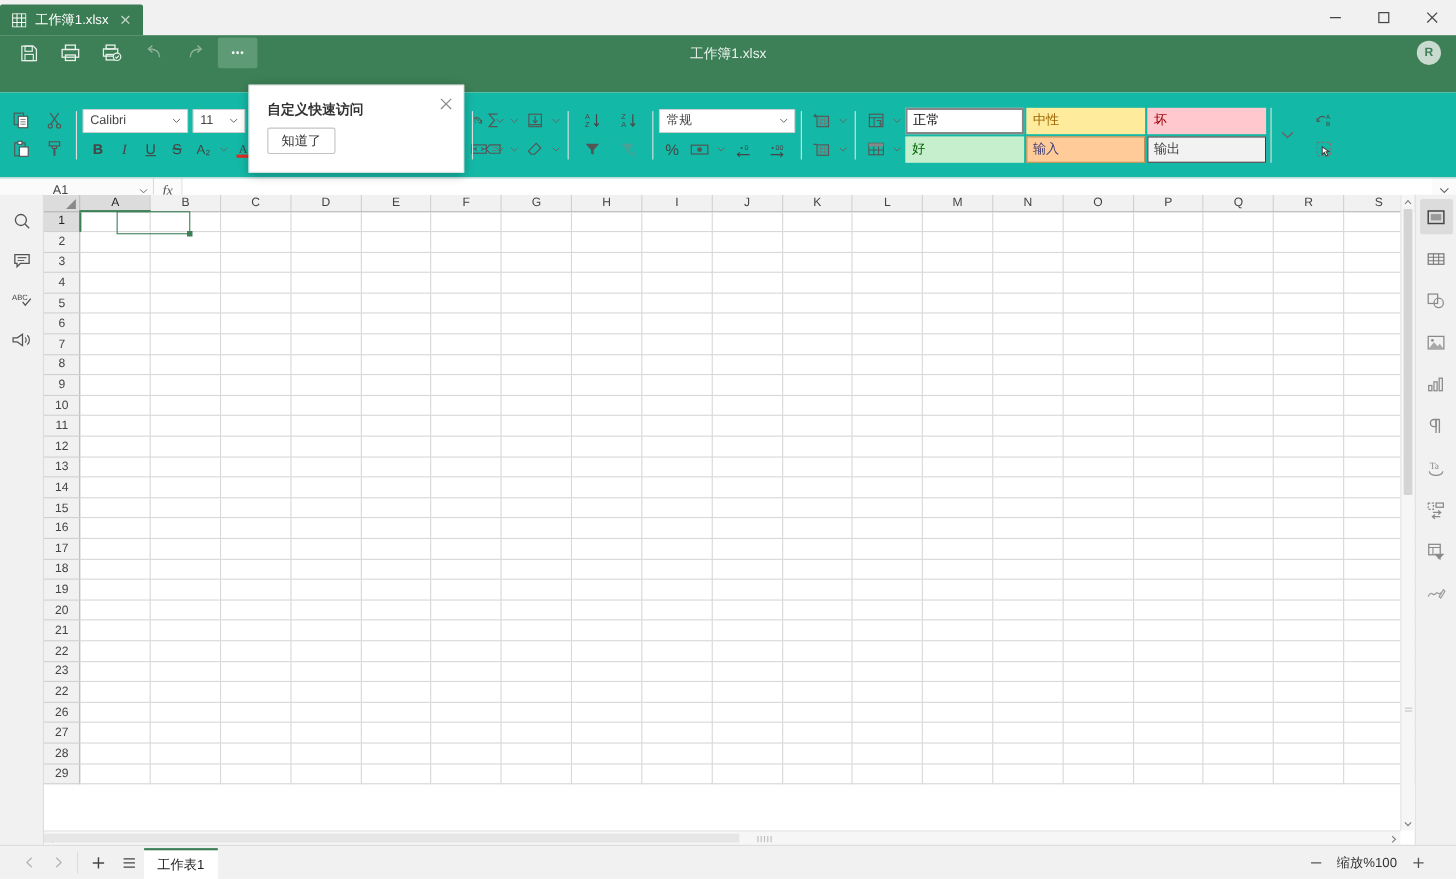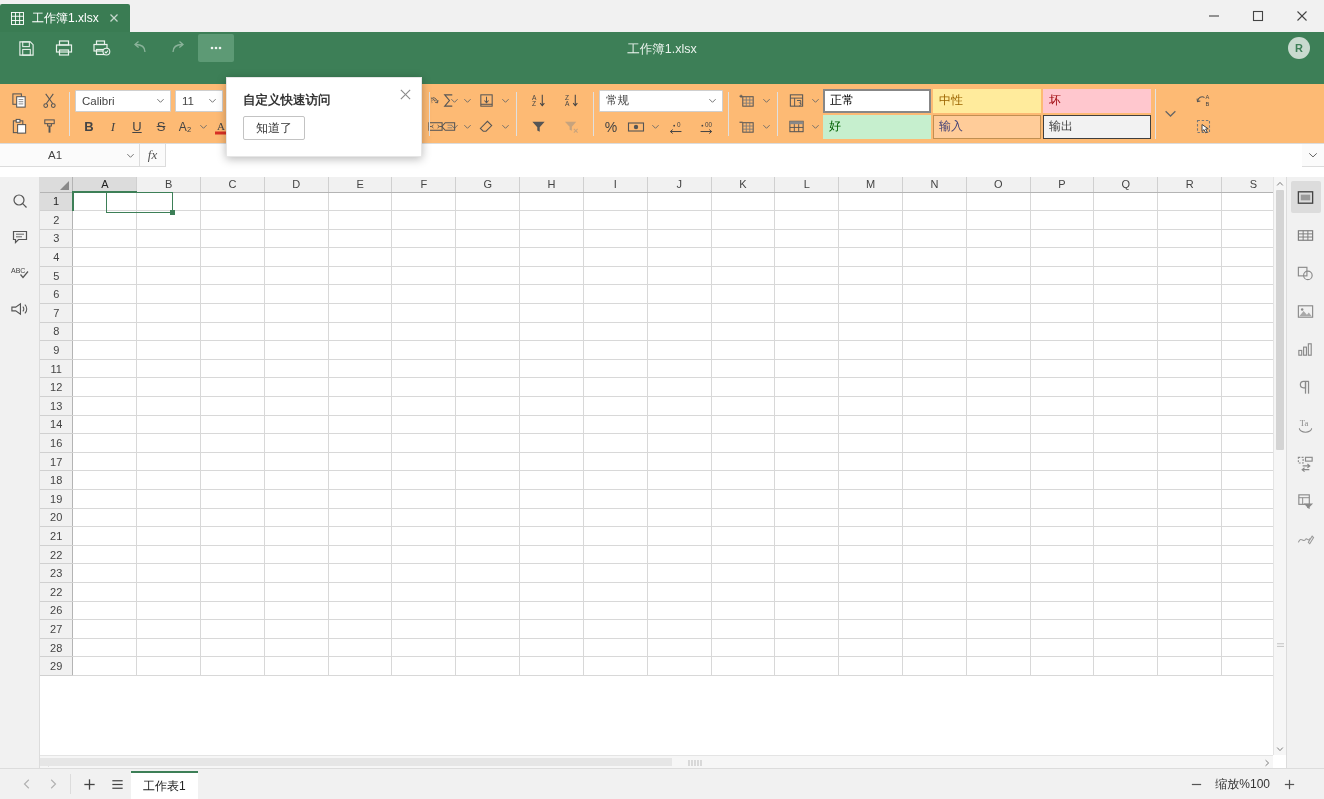--- a/index.html
+++ b/index.html
@@ -67,21 +67,21 @@
     color:#e8f1eb; font-size:12.5px; border-radius:2px 2px 0 0; white-space:nowrap;
   }
   .mtab.selected{ background:#fbfbfb; color:#444; }
   .hdr-right{
     position:absolute; right:6px; top:62px; height:26px; display:flex; align-items:center;
   }
   .hdr-right div{ width:34px; height:26px; display:flex; align-items:center; justify-content:center; }
 
   
   .ribbon{
-    height:60px; background:#fdba74; border-bottom:1px solid #dcdcdc;
+    height:78px; background:#14b8a6; border-bottom:1px solid #dcdcdc;
     display:flex; align-items:center; position:relative; padding:16px 4px;
   }
   .rgroup{ display:flex; align-items:center; height:56px; }
   .rcol{ display:flex; flex-direction:column; justify-content:center; height:56px; }
   .rrow{ display:flex; align-items:center; height:26px; }
   .ibtn{
     width:26px; height:24px; display:flex; align-items:center; justify-content:center;
     border-radius:2px;
   }
   .ibtn.wide{ width:30px; }
@@ -1045,20 +1045,42 @@
               <td class="cell" style="width: 64px;"></td>
               <td class="cell" style="width: 64px;"></td>
               <td class="cell" style="width: 64px;"></td>
               <td class="cell" style="width: 64px;"></td>
               <td class="cell" style="width: 64px;"></td>
               <td class="cell" style="width: 64px;"></td>
               <td class="cell" style="width: 64px;"></td>
               <td class="cell" style="width: 64px;"></td>
             </tr>
             <tr>
+              <td class="rowh">10</td>
+              <td class="cell" style="width: 64px;"></td>
+              <td class="cell" style="width: 64px;"></td>
+              <td class="cell" style="width: 64px;"></td>
+              <td class="cell" style="width: 64px;"></td>
+              <td class="cell" style="width: 64px;"></td>
+              <td class="cell" style="width: 64px;"></td>
+              <td class="cell" style="width: 64px;"></td>
+              <td class="cell" style="width: 64px;"></td>
+              <td class="cell" style="width: 64px;"></td>
+              <td class="cell" style="width: 64px;"></td>
+              <td class="cell" style="width: 64px;"></td>
+              <td class="cell" style="width: 64px;"></td>
+              <td class="cell" style="width: 64px;"></td>
+              <td class="cell" style="width: 64px;"></td>
+              <td class="cell" style="width: 64px;"></td>
+              <td class="cell" style="width: 64px;"></td>
+              <td class="cell" style="width: 64px;"></td>
+              <td class="cell" style="width: 64px;"></td>
+              <td class="cell" style="width: 64px;"></td>
+            </tr>
+            <tr>
               <td class="rowh">11</td>
               <td class="cell" style="width: 64px;"></td>
               <td class="cell" style="width: 64px;"></td>
               <td class="cell" style="width: 64px;"></td>
               <td class="cell" style="width: 64px;"></td>
               <td class="cell" style="width: 64px;"></td>
               <td class="cell" style="width: 64px;"></td>
               <td class="cell" style="width: 64px;"></td>
               <td class="cell" style="width: 64px;"></td>
               <td class="cell" style="width: 64px;"></td>
@@ -1112,20 +1134,42 @@
               <td class="cell" style="width: 64px;"></td>
               <td class="cell" style="width: 64px;"></td>
               <td class="cell" style="width: 64px;"></td>
               <td class="cell" style="width: 64px;"></td>
               <td class="cell" style="width: 64px;"></td>
               <td class="cell" style="width: 64px;"></td>
               <td class="cell" style="width: 64px;"></td>
             </tr>
             <tr>
               <td class="rowh">14</td>
+              <td class="cell" style="width: 64px;"></td>
+              <td class="cell" style="width: 64px;"></td>
+              <td class="cell" style="width: 64px;"></td>
+              <td class="cell" style="width: 64px;"></td>
+              <td class="cell" style="width: 64px;"></td>
+              <td class="cell" style="width: 64px;"></td>
+              <td class="cell" style="width: 64px;"></td>
+              <td class="cell" style="width: 64px;"></td>
+              <td class="cell" style="width: 64px;"></td>
+              <td class="cell" style="width: 64px;"></td>
+              <td class="cell" style="width: 64px;"></td>
+              <td class="cell" style="width: 64px;"></td>
+              <td class="cell" style="width: 64px;"></td>
+              <td class="cell" style="width: 64px;"></td>
+              <td class="cell" style="width: 64px;"></td>
+              <td class="cell" style="width: 64px;"></td>
+              <td class="cell" style="width: 64px;"></td>
+              <td class="cell" style="width: 64px;"></td>
+              <td class="cell" style="width: 64px;"></td>
+            </tr>
+            <tr>
+              <td class="rowh">15</td>
               <td class="cell" style="width: 64px;"></td>
               <td class="cell" style="width: 64px;"></td>
               <td class="cell" style="width: 64px;"></td>
               <td class="cell" style="width: 64px;"></td>
               <td class="cell" style="width: 64px;"></td>
               <td class="cell" style="width: 64px;"></td>
               <td class="cell" style="width: 64px;"></td>
               <td class="cell" style="width: 64px;"></td>
               <td class="cell" style="width: 64px;"></td>
               <td class="cell" style="width: 64px;"></td>

